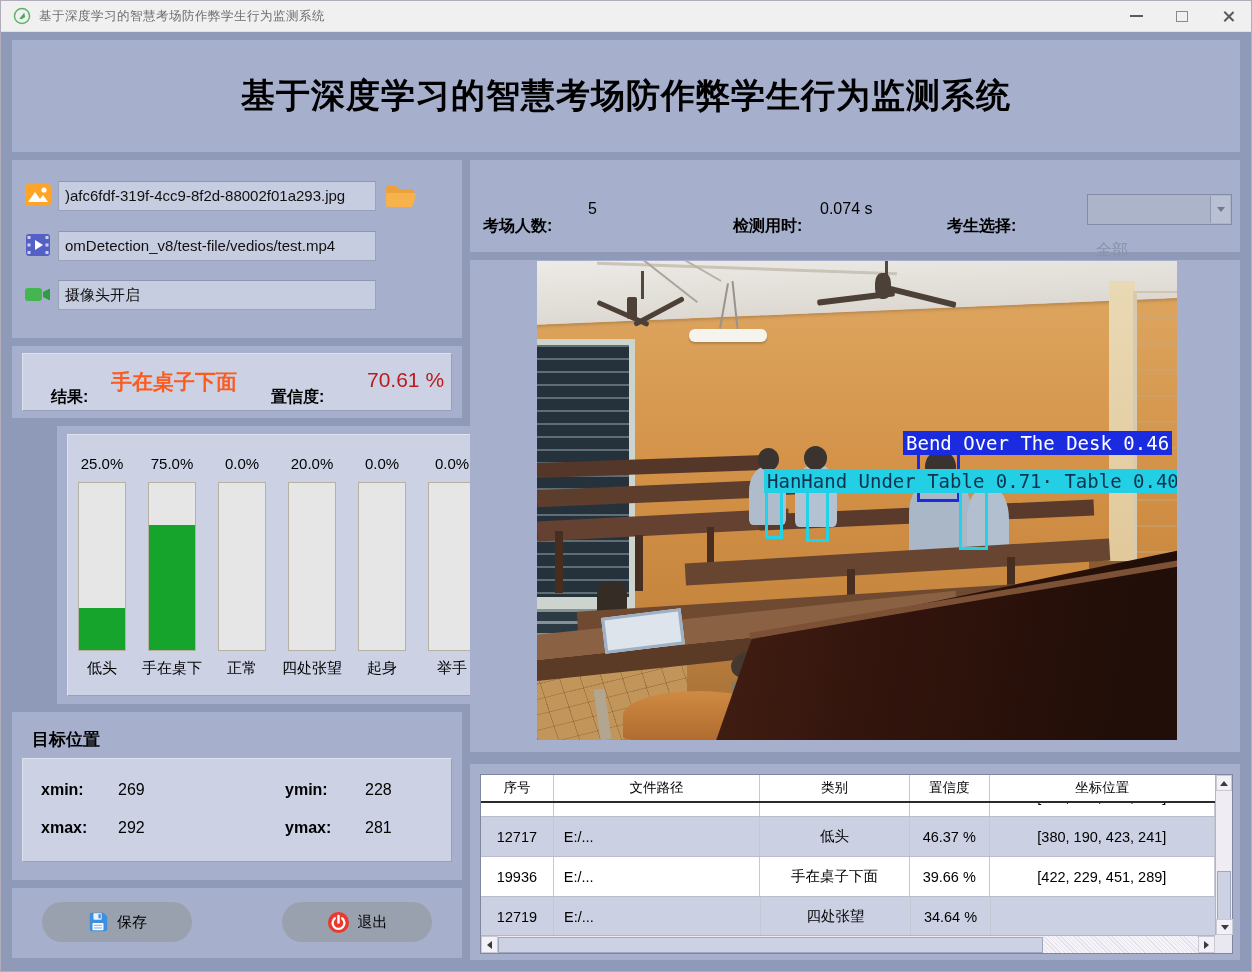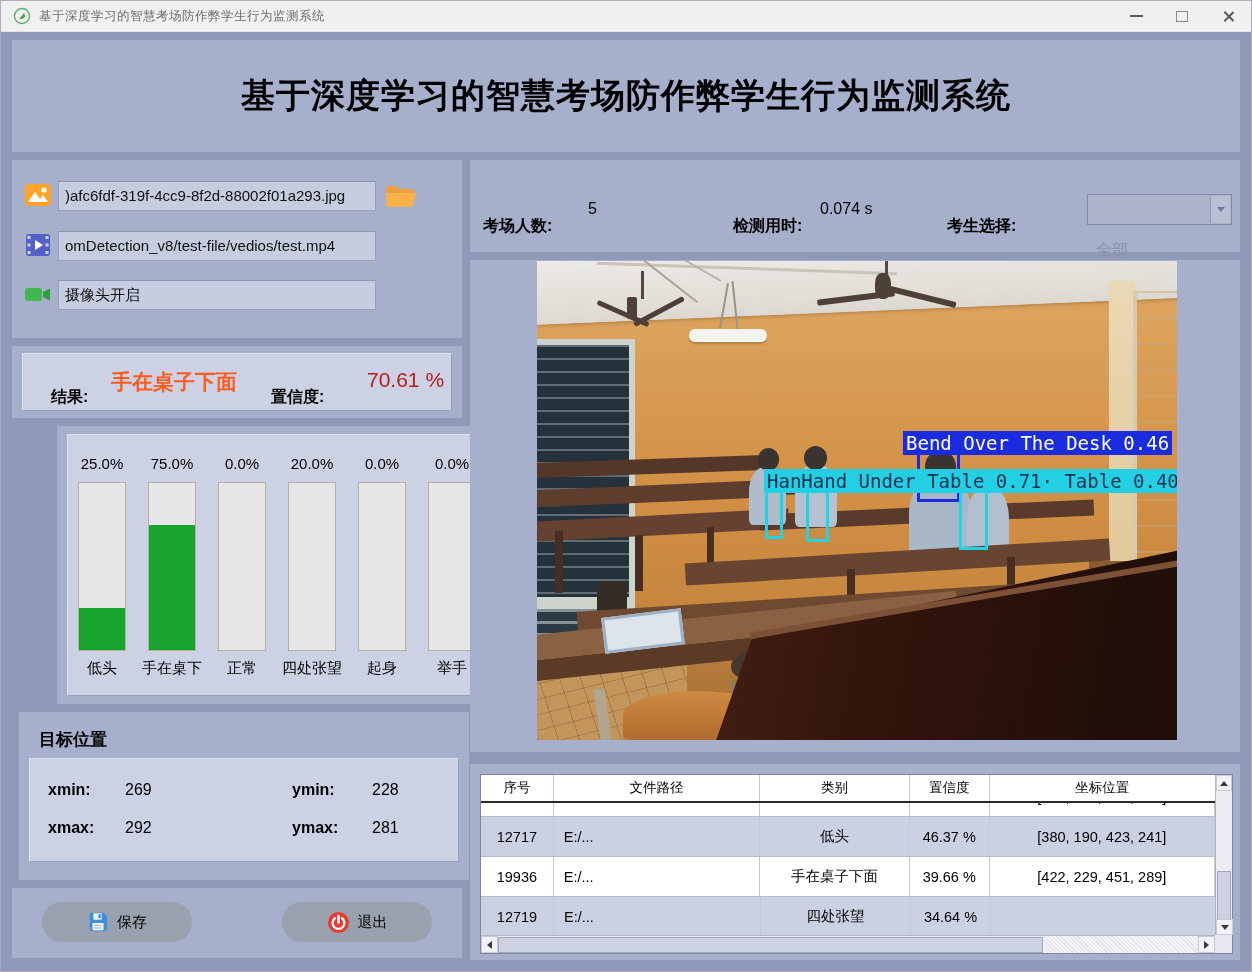--- a/index.html
+++ b/index.html
@@ -21,21 +21,21 @@
   .ic-close::before { transform:rotate(45deg);} .ic-close::after { transform:rotate(-45deg);}
 
   
   .panel { position:absolute; background:#a6afcb; }
   .p-header { left:12px; top:40px; width:1228px; height:112px; display:flex; align-items:center; justify-content:center; }
   .p-header h1 { font-size:34px; font-weight:900; color:#000; letter-spacing:1px; }
 
   .p-files  { left:12px; top:160px; width:450px; height:178px; }
   .p-result { left:12px; top:346px; width:450px; height:72px; }
   .p-chart  { left:12px; top:426px; width:498px; height:278px;margin-left:45px; }
-  .p-target { left:19px; top:712px; width:450px; height:168px; }
+  .p-target { left:12px; top:712px; width:450px; height:168px; }
   .p-btns   { left:12px; top:888px; width:450px; height:70px; }
   .p-stats  { left:470px; top:160px; width:770px; height:92px; }
   .p-video  { left:470px; top:260px; width:770px; height:492px; }
   .p-table  { left:470px; top:764px; width:770px; height:196px; }
 
   
   .frow { position:absolute; left:0; width:100%; height:32px; }
   .frow .fico { position:absolute; left:12px; top:1px; width:28px; height:28px; }
   .finput { position:absolute; left:46px; top:1px; width:318px; height:30px; background:#c7cde0;
             border:1px solid #9aa2bb; border-top-color:#8d96b2; font-size:15px; color:#111;

